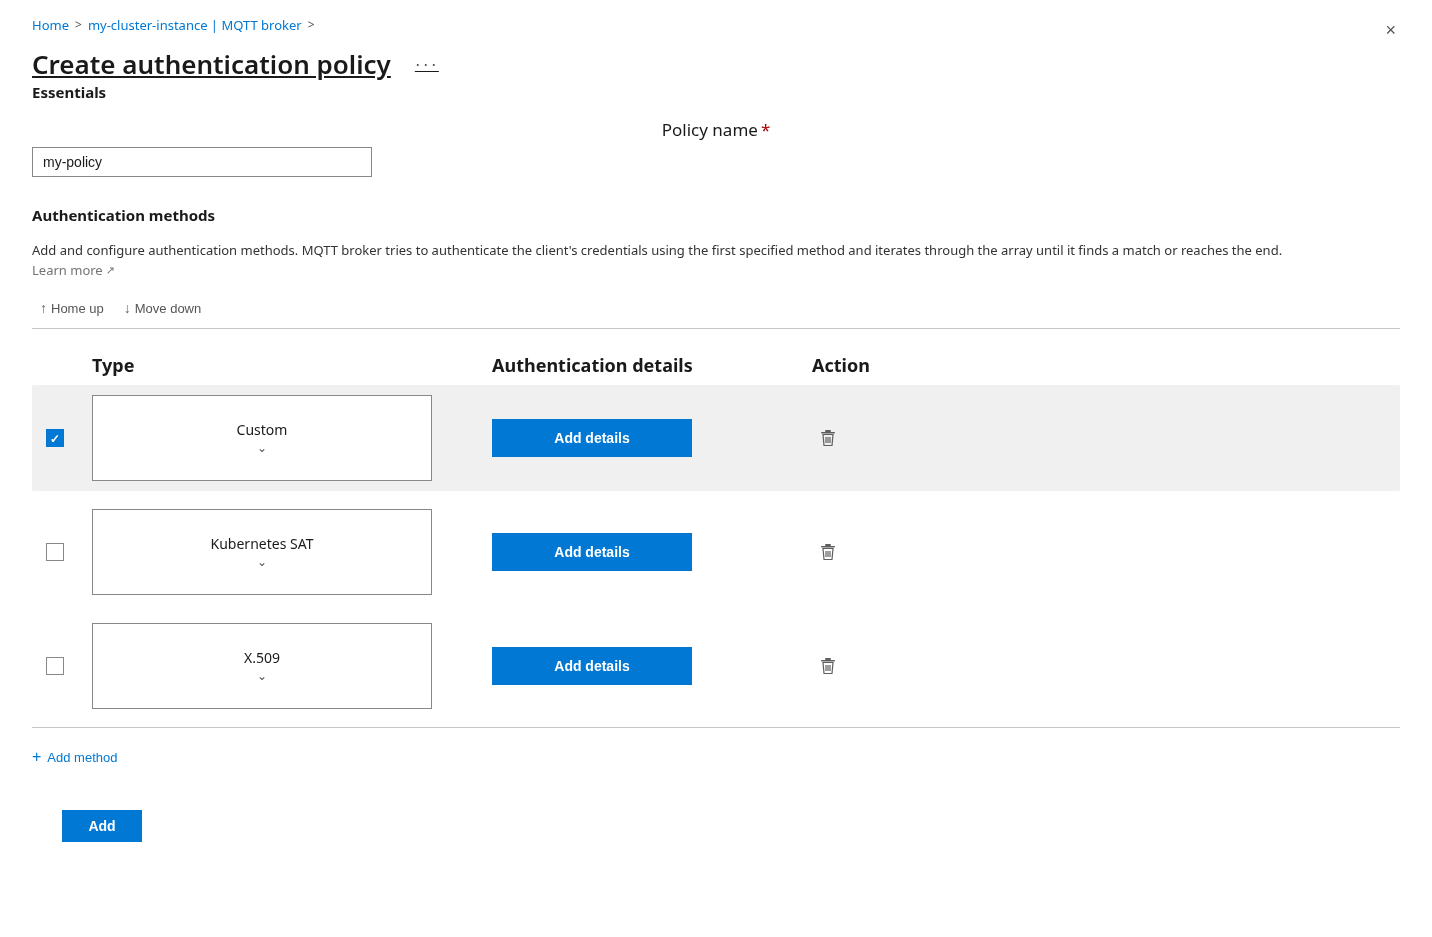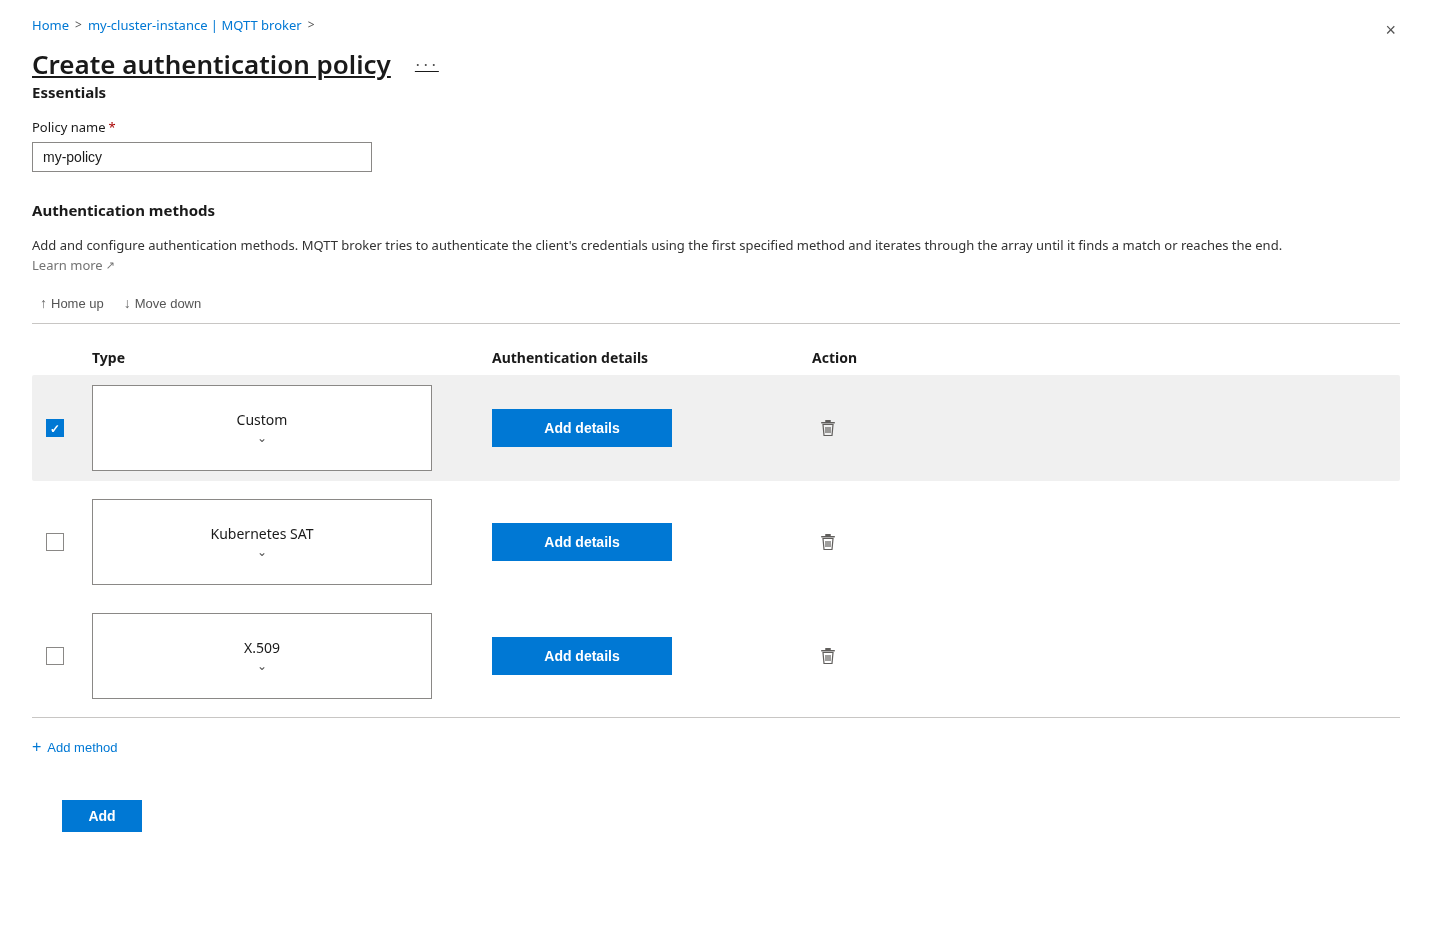--- a/index.html
+++ b/index.html
@@ -59,22 +59,23 @@
       font-size: 18px;
       color: #555;
       padding: 4px;
     }
     .section-title {
       font-size: 15px;
       font-weight: 700;
       margin-bottom: 16px;
     }
     .field-label {
-      font-size: 13px;
+      font-size: 17px;
       margin-bottom: 6px;
+      text-align: center;
     }
     .required {
       color: #a80000;
       margin-left: 3px;
     }
     .text-input {
       border: 1px solid #8a8886;
       padding: 6px 10px;
       font-size: 14px;
       width: 340px;
@@ -128,21 +129,21 @@
       margin: 0;
     }
     .table-container {
       margin-top: 16px;
     }
     .table-header {
       display: grid;
       grid-template-columns: 60px 400px 320px 120px;
       padding: 8px 0;
       font-weight: 700;
-      font-size: 14px;
+      font-size: 18px;
       color: #1a1a1a;
     }
     .table-header .col-check { width: 60px; }
     .table-row {
       display: grid;
       grid-template-columns: 60px 400px 320px 120px;
       align-items: center;
       padding: 10px 0;
       min-height: 60px;
     }
@@ -195,21 +196,21 @@
       font-size: 12px;
     }
     .add-details-btn {
       background: #0078d4;
       color: #fff;
       border: none;
       padding: 11px 24px;
       font-size: 14px;
       font-weight: 600;
       cursor: pointer;
-      width: 180px;
+      width: 200px;
     }
     .delete-btn {
       background: none;
       border: none;
       cursor: pointer;
       color: #605e5c;
       font-size: 18px;
       padding: 6px;
       display: flex;
       align-items: center;

